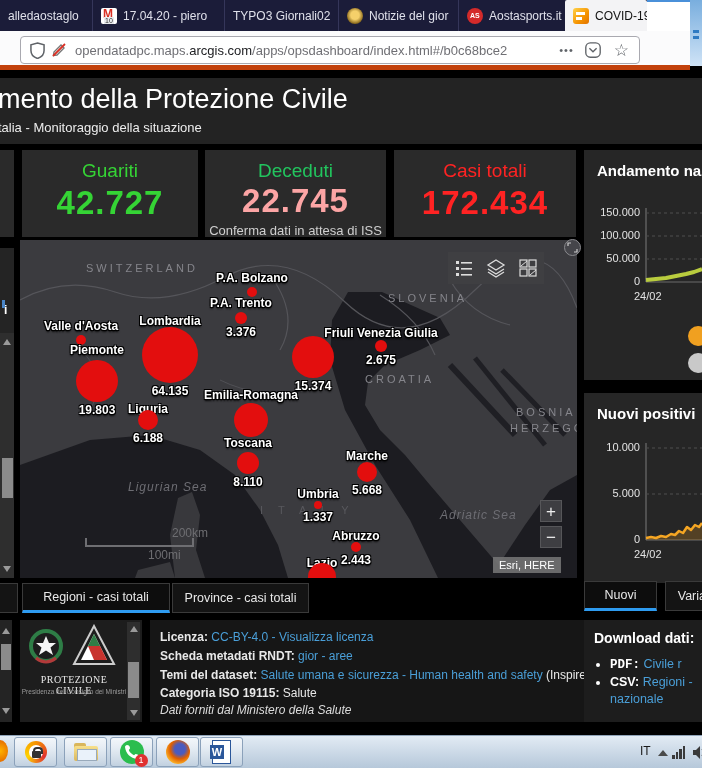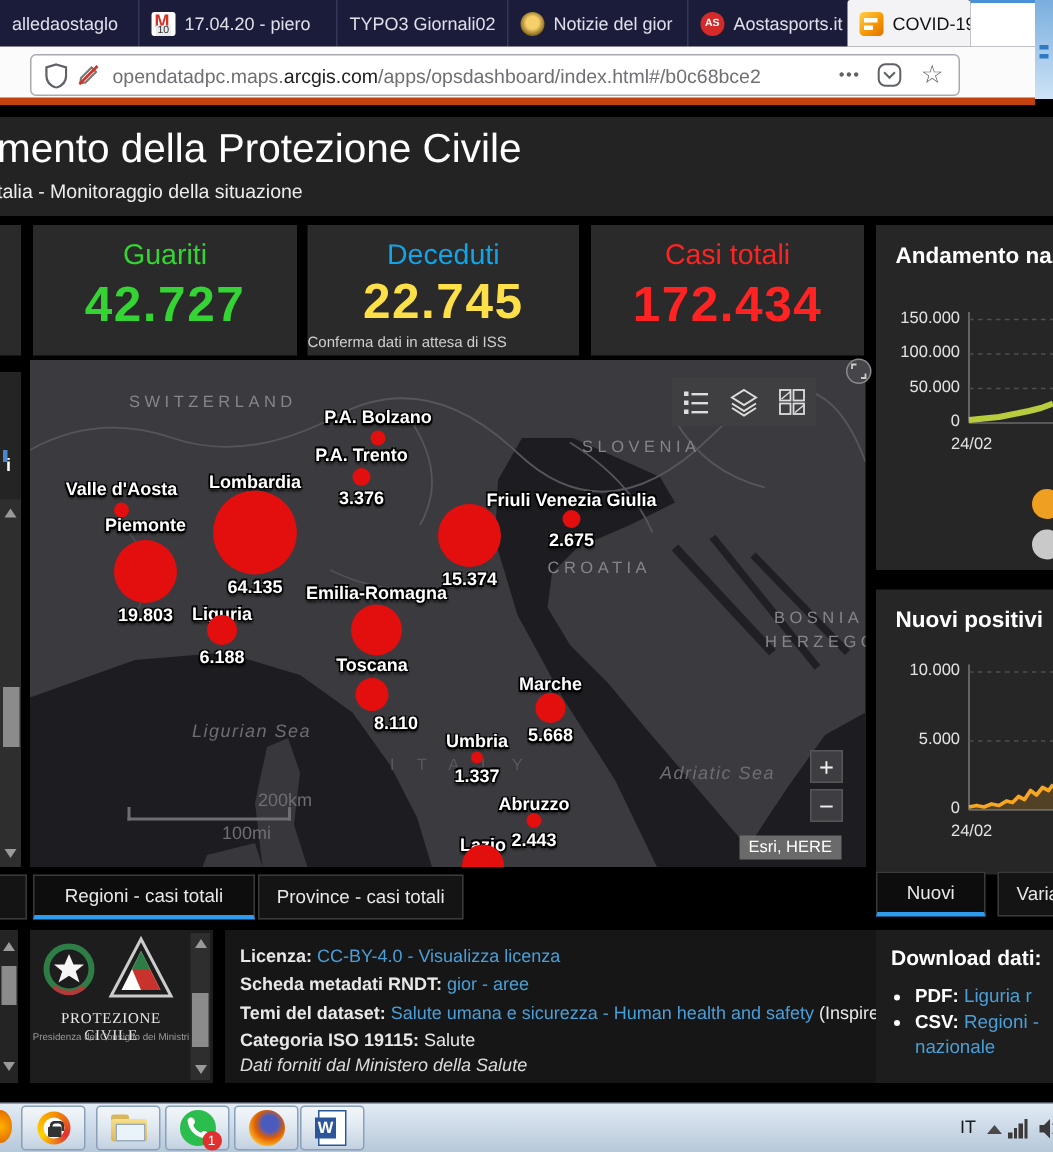--- a/index.html
+++ b/index.html
@@ -17,21 +17,21 @@
   #urlfield{position:absolute;left:20px;top:5px;width:620px;height:28px;background:#fff;
             border:1px solid #a9a9b0;border-radius:4px;box-sizing:border-box;
             display:flex;align-items:center;font-size:13px;color:#6f6f74;}
   #bluestrip{left:690px;top:0;width:12px;height:66px;background:linear-gradient(#79aede,#cfe3f6);}
   
   #page{left:0;top:73px;width:702px;height:662px;background:#000;}
   #dashheader{left:0;top:5px;width:702px;height:66px;background:#232323;color:#fff;}
   .panel{position:absolute;background:#2a2a2a;box-sizing:border-box;}
   .statlabel{font-size:19px;text-align:center;margin-top:10px;}
   .statvalue{font-size:33px;font-weight:bold;text-align:center;margin-top:2px;letter-spacing:1px;}
-  .statnote{font-size:10px;color:#cfcfcf;margin-top:3px;}
+  .statnote{font-size:13px;text-align:center;color:#cfcfcf;margin-top:3px;}
   .ptitle{font-size:15px;font-weight:bold;color:#fff;position:absolute;left:13px;top:12px;white-space:nowrap;}
   .ytick{position:absolute;width:56px;text-align:right;font-size:11px;color:#e3e3e3;}
   .xtick{position:absolute;font-size:11px;color:#e3e3e3;}
   
   #map{left:20px;top:167px;width:557px;height:338px;background:#3b3b3f;overflow:hidden;}
   .country{position:absolute;font-size:11px;color:#85858b;letter-spacing:3px;white-space:nowrap;}
   .sea{position:absolute;font-size:12px;font-style:italic;color:#6d6d73;letter-spacing:1px;white-space:nowrap;}
   .mklabel,.mkvalue{position:absolute;transform:translateX(-50%);font-size:12px;font-weight:bold;color:#fff;
         white-space:nowrap;text-shadow:-1px -1px 0 #000,1px -1px 0 #000,-1px 1px 0 #000,1px 1px 0 #000,0 2px 2px #000;}
   .mkcircle{position:absolute;transform:translate(-50%,-50%);border-radius:50%;background:#e30e0e;}
@@ -131,22 +131,22 @@
     <div style="position:absolute;left:-2px;top:42px;font-size:13px;color:#ededed;white-space:nowrap;">talia - Monitoraggio della situazione</div>
   </div>
 
   <div class="panel" style="left:0;top:77px;width:14px;height:87px;"></div>
 
   <div class="panel" style="left:22px;top:77px;width:176px;height:87px;">
     <div class="statlabel" style="color:#35d435;">Guariti</div>
     <div class="statvalue" style="color:#35d435;">42.727</div>
   </div>
   <div class="panel" style="left:205px;top:77px;width:181px;height:87px;">
-    <div class="statlabel" style="color:#0ea5e9;">Deceduti</div>
-    <div class="statvalue" style="color:#fde047;margin-top:0;">22.745</div>
+    <div class="statlabel" style="color:#22c55e;">Deceduti</div>
+    <div class="statvalue" style="color:#fca5a5;margin-top:0;">22.745</div>
     <div class="statnote">Conferma dati in attesa di ISS</div>
   </div>
   <div class="panel" style="left:394px;top:77px;width:182px;height:87px;">
     <div class="statlabel" style="color:#ff2323;">Casi totali</div>
     <div class="statvalue" style="color:#ff2323;">172.434</div>
   </div>
 
   <div class="panel" style="left:584px;top:77px;width:118px;height:230px;background:#262626;">
     <div class="ptitle">Andamento naz</div>
     <div class="ytick" style="left:0;top:56px;">150.000</div>
@@ -227,21 +227,21 @@
         <div class="mklabel" style="left: 77px; top: 103px;">Piemonte</div>
         <div class="mkcircle" style="left: 77px; top: 141px; width: 42px; height: 42px;"></div>
         <div class="mkvalue" style="left: 77px; top: 163px;">19.803</div>
         <div class="mklabel" style="left: 231px; top: 148px;">Emilia-Romagna</div>
         <div class="mkcircle" style="left: 231px; top: 180px; width: 34px; height: 34px;"></div>
         <div class="mklabel" style="left: 128px; top: 162px;">Liguria</div>
         <div class="mkcircle" style="left: 128px; top: 180px; width: 20px; height: 20px;"></div>
         <div class="mkvalue" style="left: 128px; top: 191px;">6.188</div>
         <div class="mklabel" style="left: 228px; top: 196px;">Toscana</div>
         <div class="mkcircle" style="left: 228px; top: 223px; width: 22px; height: 22px;"></div>
-        <div class="mkvalue" style="left: 228px; top: 235px; margin-left: 16px;">8.110</div>
+        <div class="mkvalue" style="left: 228px; top: 235px;">8.110</div>
         <div class="mklabel" style="left: 347px; top: 209px;">Marche</div>
         <div class="mkcircle" style="left: 347px; top: 232px; width: 20px; height: 20px;"></div>
         <div class="mkvalue" style="left: 347px; top: 243px;">5.668</div>
         <div class="mklabel" style="left: 298px; top: 247px;">Umbria</div>
         <div class="mkcircle" style="left: 298px; top: 265px; width: 8px; height: 8px;"></div>
         <div class="mkvalue" style="left: 298px; top: 270px;">1.337</div>
         <div class="mklabel" style="left: 336px; top: 289px;">Abruzzo</div>
         <div class="mkcircle" style="left: 336px; top: 307px; width: 10px; height: 10px;"></div>
         <div class="mkvalue" style="left: 336px; top: 313px;">2.443</div>
         <div class="mklabel" style="left: 302px; top: 316px;">Lazio</div>
@@ -362,22 +362,22 @@
     <div class="sbar" style="right:2px;top:2px;width:13px;height:98px;">
       <div class="sb-arrow sb-up" style="top:4px;left:2.5px;"></div>
       <div class="sb-arrow sb-down" style="bottom:4px;left:2.5px;"></div>
     </div>
   </div>
 
   <div class="panel" style="left:584px;top:547px;width:118px;height:102px;background:#1d1d1d;overflow:hidden;">
     <div style="position:absolute;left:10px;top:10px;font-size:14px;font-weight:bold;color:#fff;">Download dati:</div>
     <ul style="position:absolute;left:8px;top:36px;margin:0;padding-left:18px;color:#fff;font-size:12.5px;line-height:17px;list-style:disc;">
       <li style="white-space:nowrap;">
-        <span style="font-weight:bold;">PDF:</span>
-        <span class="liclink">Liguria r</span>
+        <span style="font-weight:bold;font-family:Liberation Mono, monospace;">PDF:</span>
+        <span class="liclink">Civile r</span>
       </li>
       <li>
         <span style="font-weight:bold;">CSV:</span>
         <span class="liclink">Regioni -</span><br>
         <span class="liclink">nazionale</span>
       </li>
     </ul>
   </div>
 </div>
 

